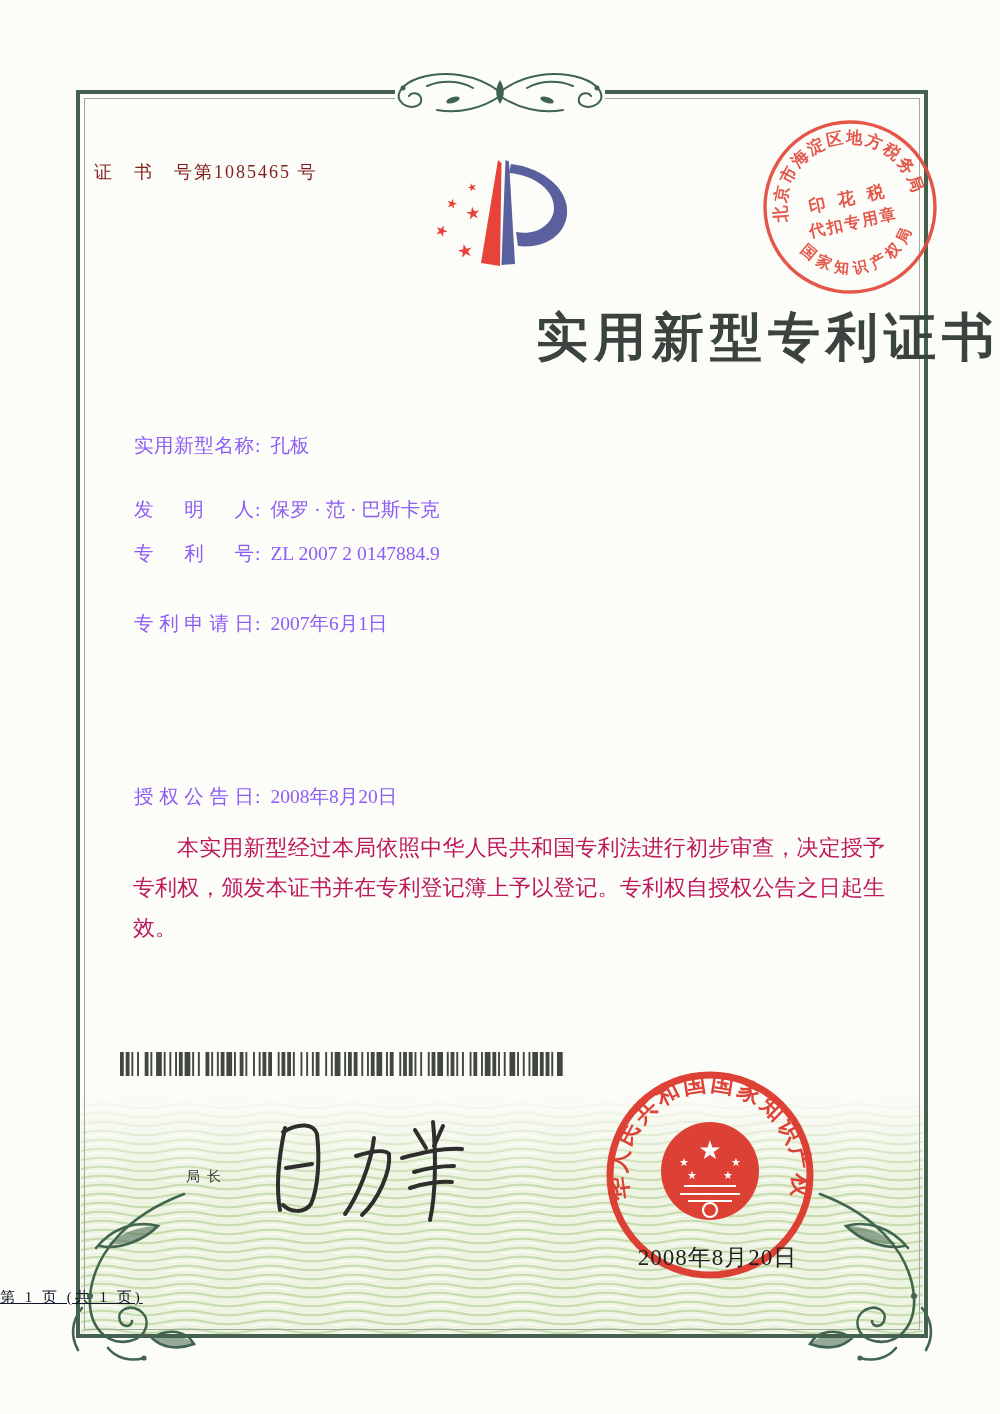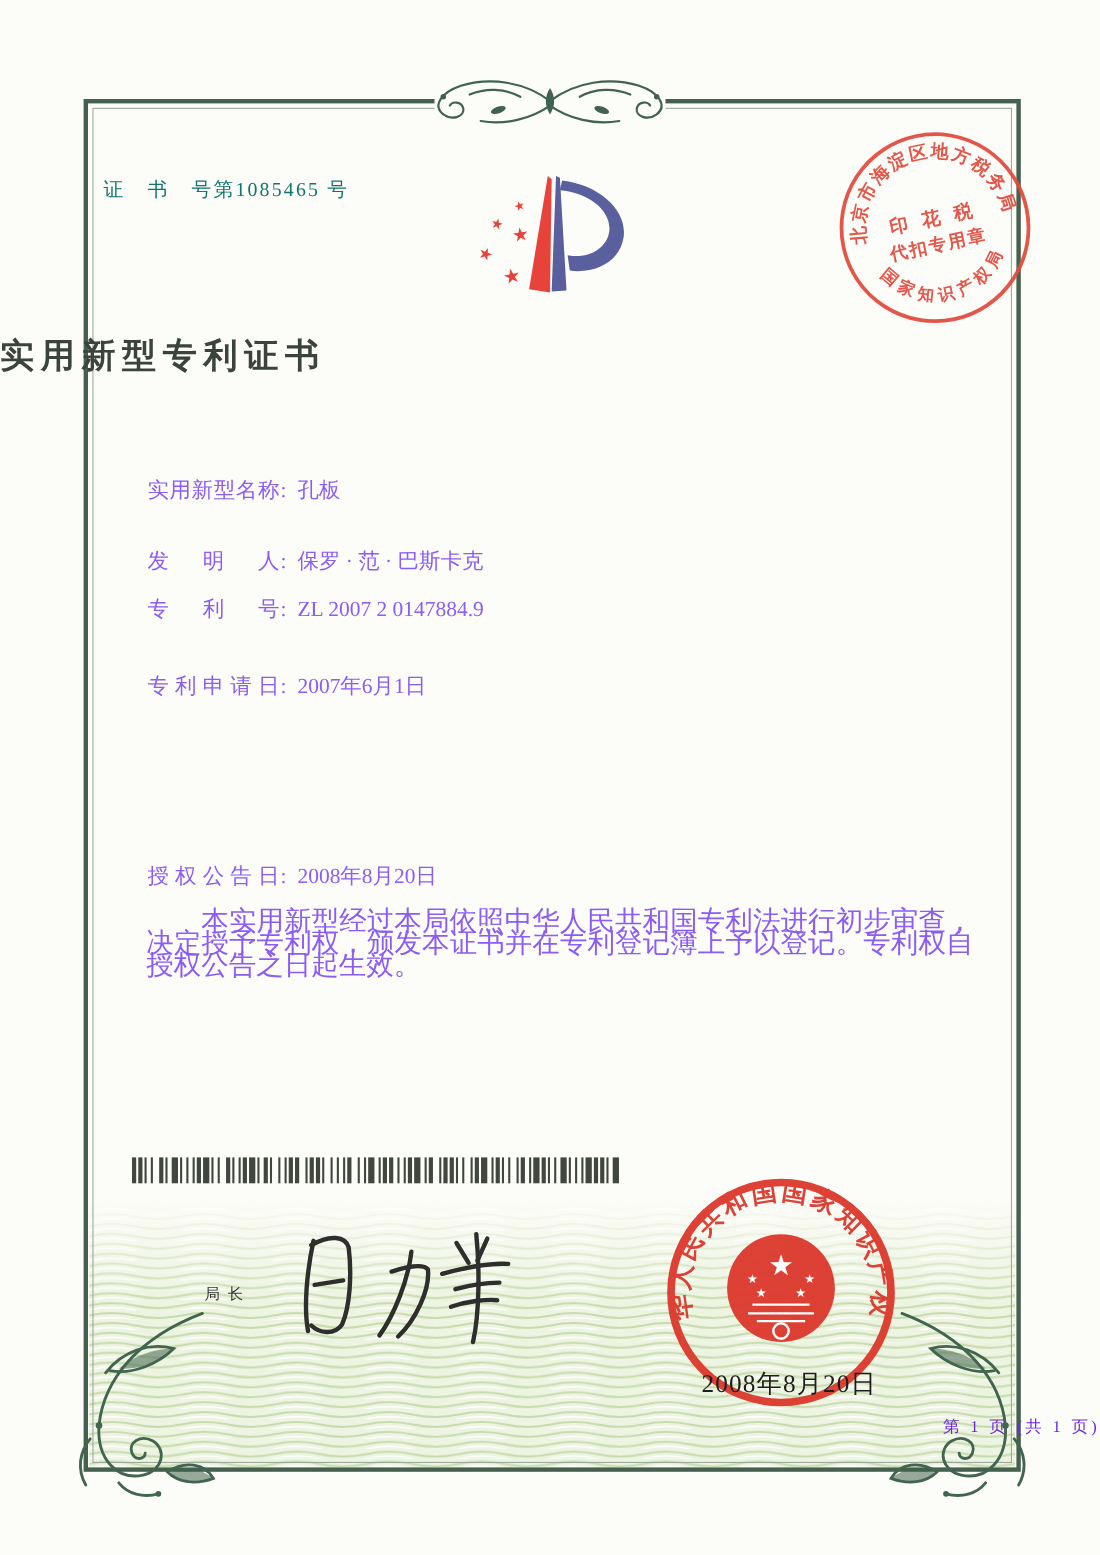--- a/index.html
+++ b/index.html
@@ -15,46 +15,46 @@
   
   .waves{position:absolute;left:81px;top:1092px;width:842px;height:242px;}
   .waves-fade{position:absolute;left:81px;top:1092px;width:842px;height:90px;
     background:linear-gradient(#fcfcf8 0%,rgba(252,252,248,0) 100%);}
   
   .ornament-top{position:absolute;left:357px;top:62px;width:286px;height:60px;}
   .flourish{position:absolute;width:140px;height:180px;}
   .flourish.bl{left:56px;top:1188px;}
   .flourish.br{left:808px;top:1188px;transform:scaleX(-1);}
   
-  .cert-no{position:absolute;left:94px;top:160px;font-size:18px;letter-spacing:2px;color:#0f766e;}
+  .cert-no{position:absolute;left:94px;top:160px;font-size:18px;letter-spacing:2px;color:#7f1d1d;}
   .logo{position:absolute;left:425px;top:152px;width:150px;height:130px;}
   .tax-stamp{position:absolute;left:758px;top:116px;width:184px;height:184px;opacity:.93;}
-  .title{position:absolute;left:0;top:303px;width:100%;text-align:left;
-    font-size:31px;font-weight:bold;letter-spacing:6px;color:#3a433e;}
+  .title{position:absolute;left:0;top:303px;width:100%;text-align:right;
+    font-size:52px;font-weight:bold;letter-spacing:6px;color:#3a433e;}
   
   .field{position:absolute;left:134px;font-size:19.5px;color:#8b5cf6;white-space:nowrap;}
   .f-label{display:inline-block;width:120px;text-align:justify;text-align-last:justify;}
   .f-colon{display:inline-block;margin:0 10px 0 1px;}
   .f0{top:432px}.f1{top:496px}.f2{top:540px}.f3{top:610px}.f4{top:712px}.f5{top:783px}
   
   .body-text{position:absolute;left:133px;top:828px;width:752px;}
-  .body-text p{margin:0 0 7px 0;font-size:25px;line-height:20px;
-    text-indent:2em;text-align:justify;color:#8b5cf6;}
+  .body-text p{margin:0 0 7px 0;font-size:22px;line-height:40px;
+    text-indent:2em;text-align:justify;color:#be185d;}
   
   .barcode{position:absolute;left:120px;top:1052px;height:24px;}
   
   .signer-title{position:absolute;left:186px;top:1168px;font-size:14px;letter-spacing:7px;color:#333;}
   .signature{position:absolute;left:252px;top:1112px;width:215px;height:115px;}
   
   .office-seal{position:absolute;left:600px;top:1066px;width:220px;height:218px;opacity:.96;}
   .issue-date{position:absolute;left:595px;top:1242px;width:245px;text-align:center;
     font-size:23px;letter-spacing:1px;color:#1e1e1c;}
   
-  .page-footer{position:absolute;left:0;top:1288px;width:100%;text-align:right;
-    font-size:15px;letter-spacing:3px;color:#6d28d9;}
+  .page-footer{position:absolute;left:0;top:1288px;width:100%;text-align:left;
+    font-size:15px;letter-spacing:3px;color:#0f172a;text-decoration:underline;}
   .seal-text{font-family:"Liberation Sans","DejaVu Sans",sans-serif;font-weight:bold;}
 </style>
 </head>
 <body>
 
 <div class="page">
 
   <svg class="waves" width="842" height="242">
     <defs>
       <pattern id="wavepat" width="84" height="9" patternUnits="userSpaceOnUse">

